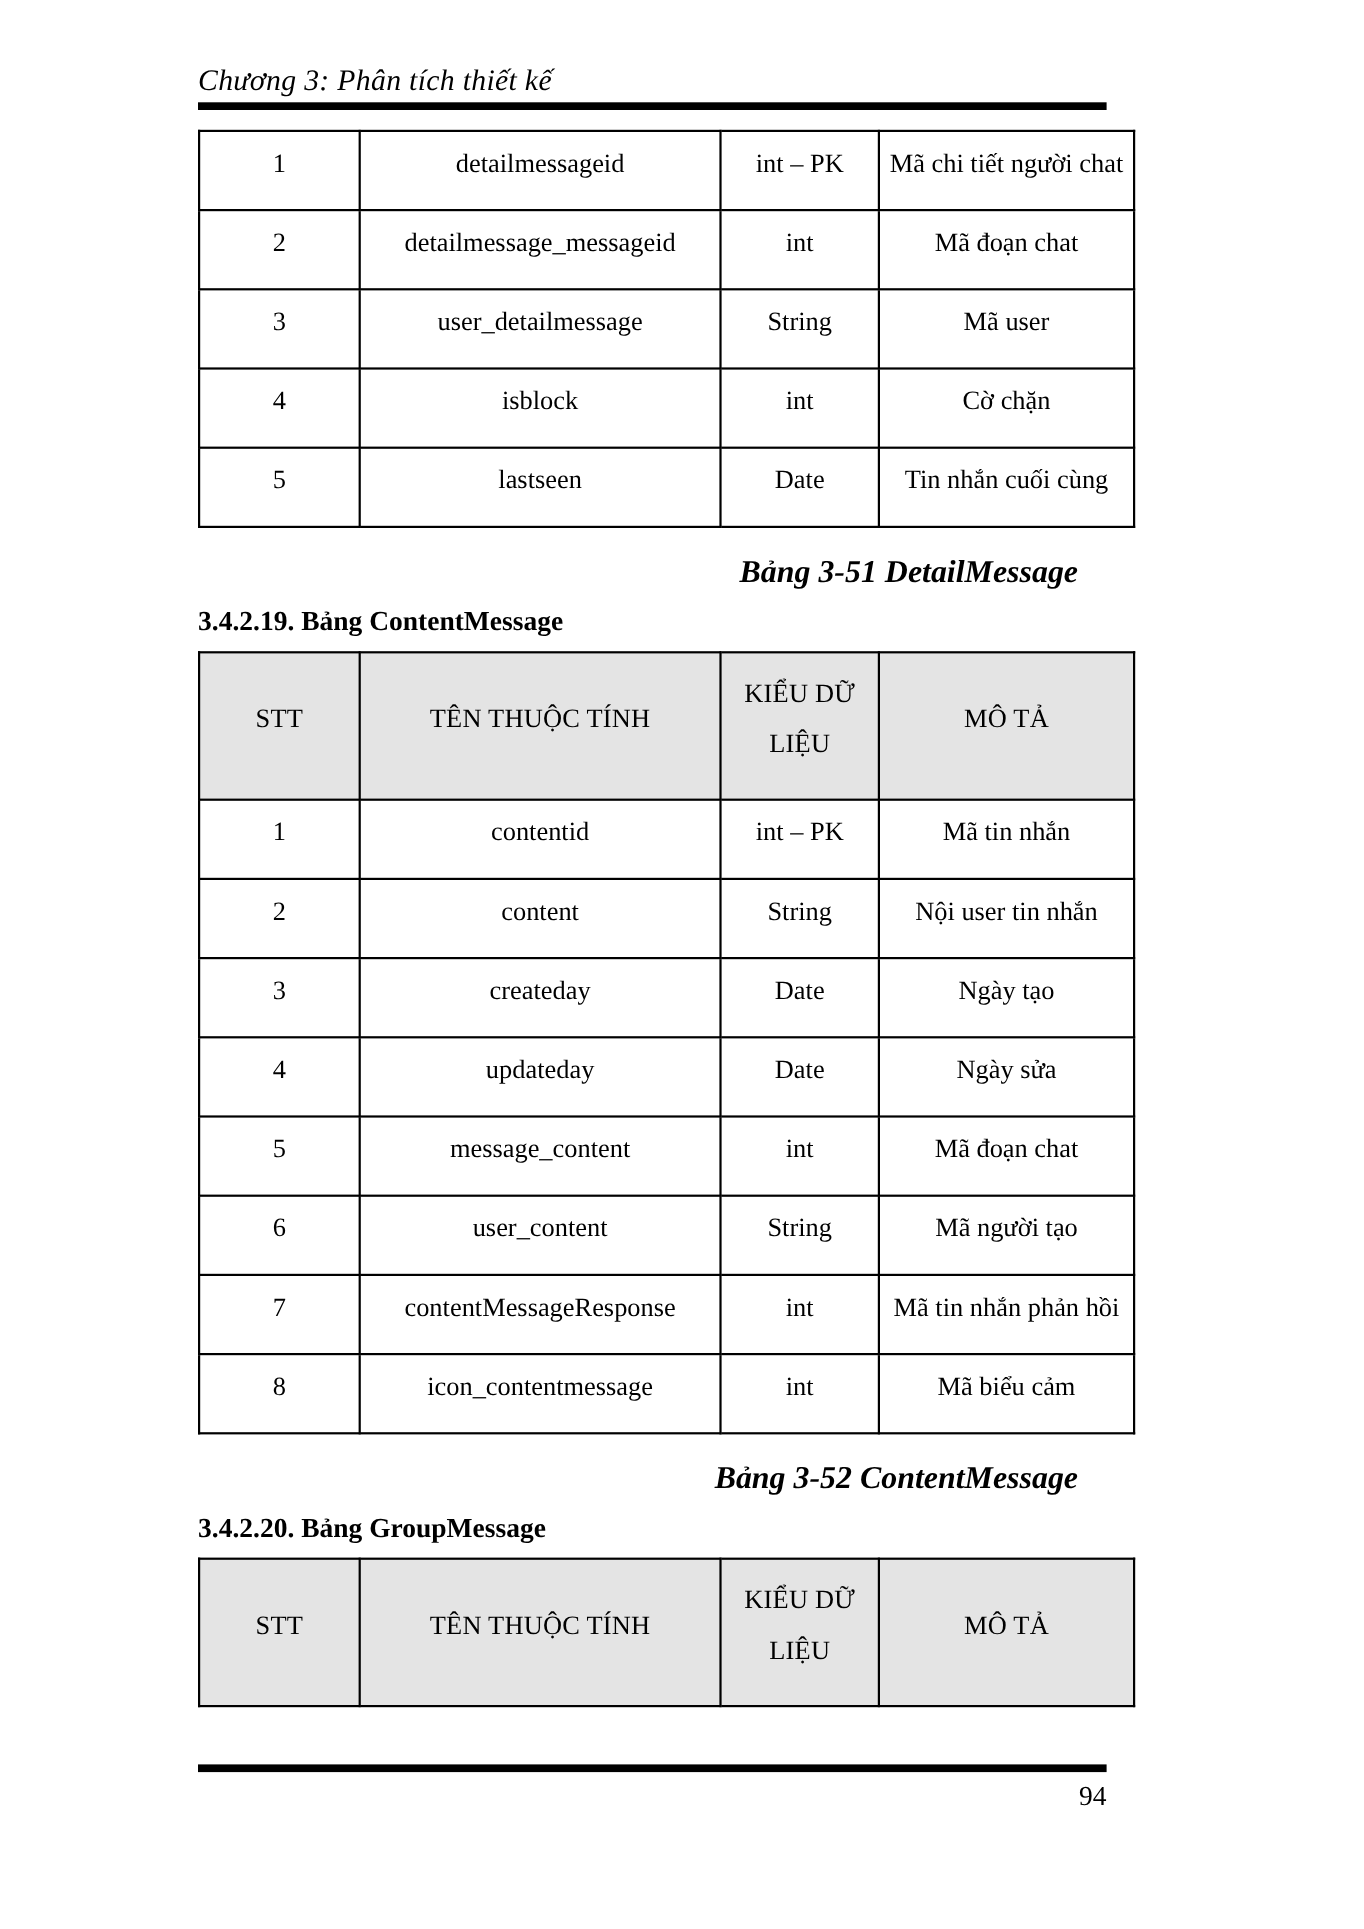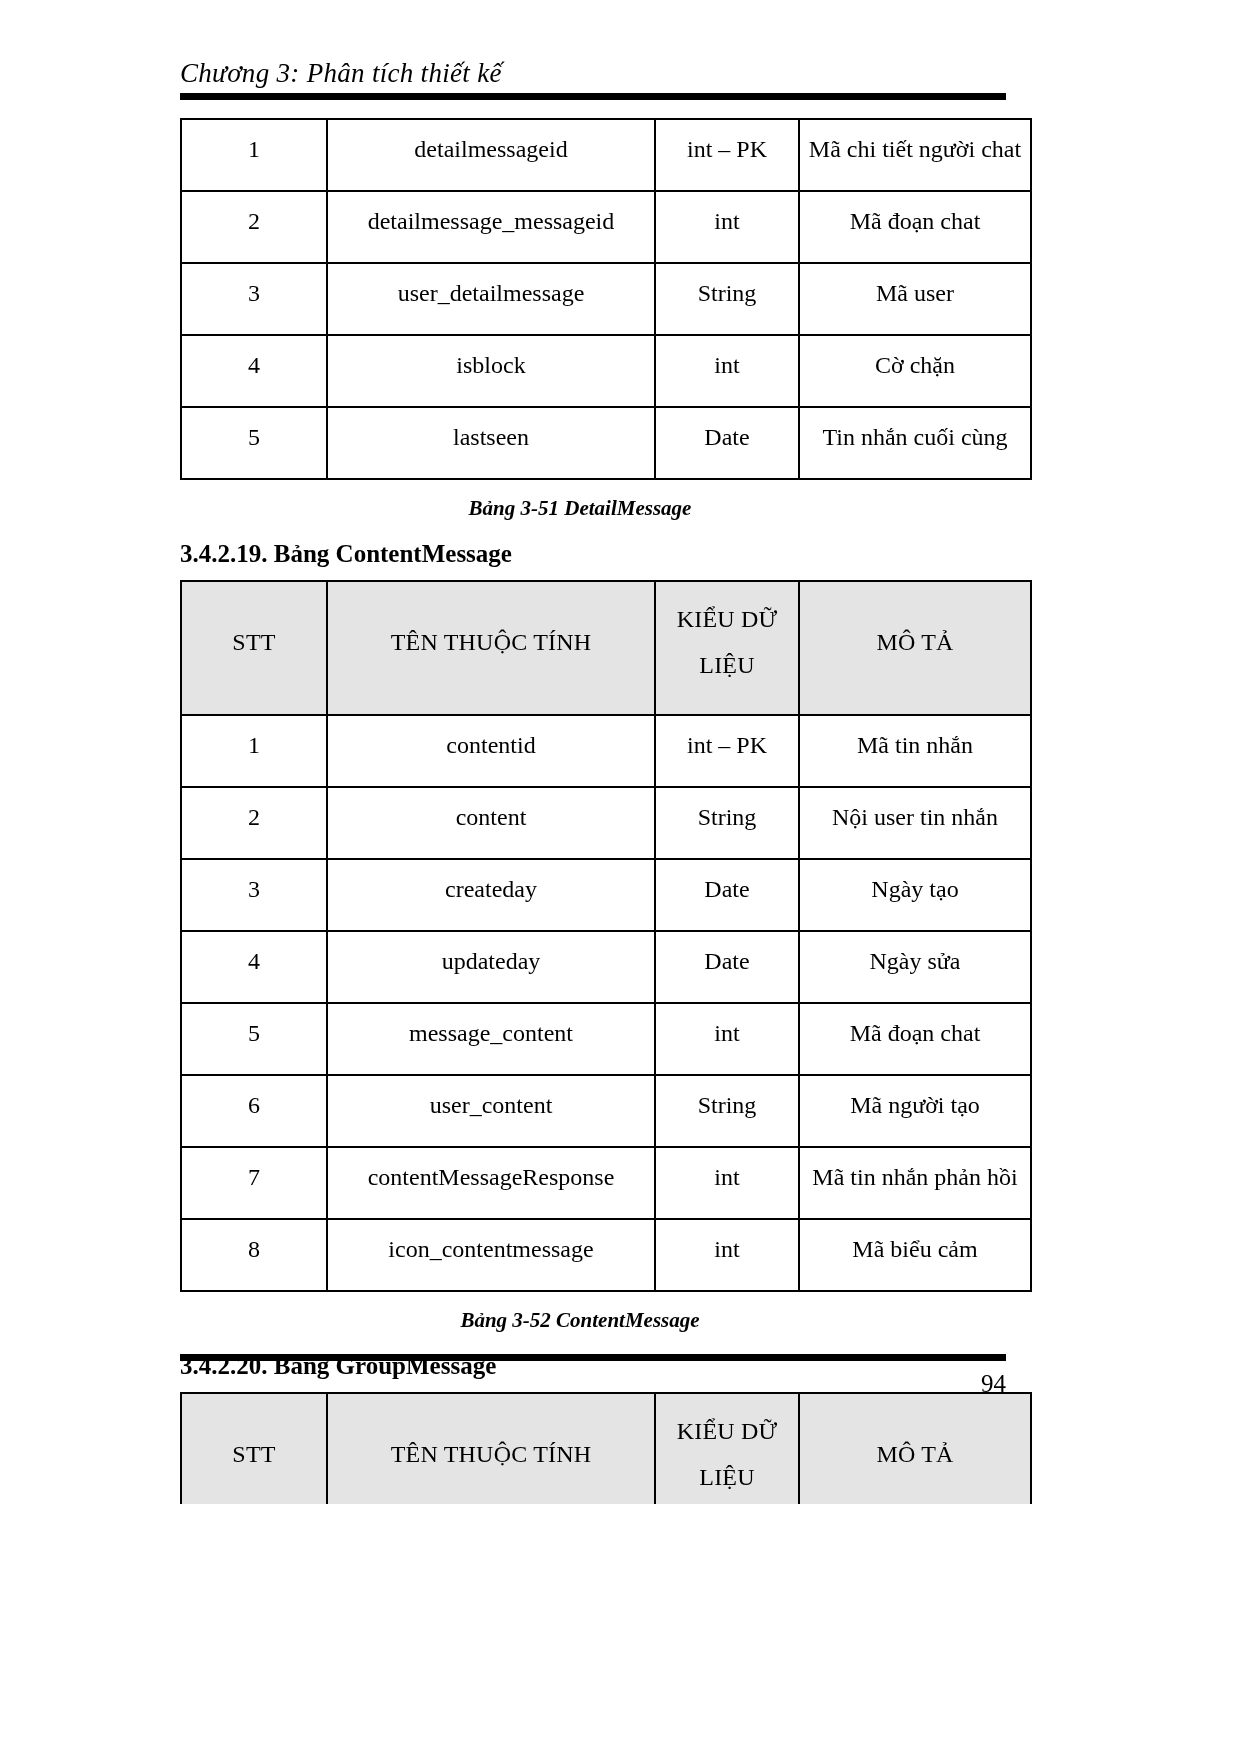--- a/index.html
+++ b/index.html
@@ -7,21 +7,21 @@
     padding: 0;
     background: #ffffff;
   }
   body {
     font-family: "Liberation Serif", "DejaVu Serif", serif;
     color: #000000;
   }
   .page {
     position: relative;
     width: 1240px;
-    height: 1504px;
+    height: 1754px;
     margin: 0 auto;
     background: #ffffff;
     box-sizing: border-box;
     overflow: hidden;
   }
   .content {
     position: absolute;
     left: 180px;
     top: 0;
     width: 860px;
@@ -93,26 +93,26 @@
     background: #e4e4e4;
     font-weight: bold;
     font-size: 25px;
     letter-spacing: 0.2px;
   }
   thead th .cell { padding: 18px 4px 22px 4px; }
   thead th.two-line .cell { line-height: 46px; border-radius: 19px; }
 
   
   .caption {
-    text-align: center;
+    text-align: right;
     font-weight: bold;
     font-style: italic;
-    font-size: 21px;
+    font-size: 29px;
     line-height: 32px;
-    margin: 12px 0 0 0;
+    margin: 24px 0 0 0;
     padding-right: 60px;
   }
   .heading {
     font-weight: bold;
     font-size: 25px;
     line-height: 32px;
     margin: 14px 0 10px 0;
   }
 
   .sp-top-1 { height: 118px; }

